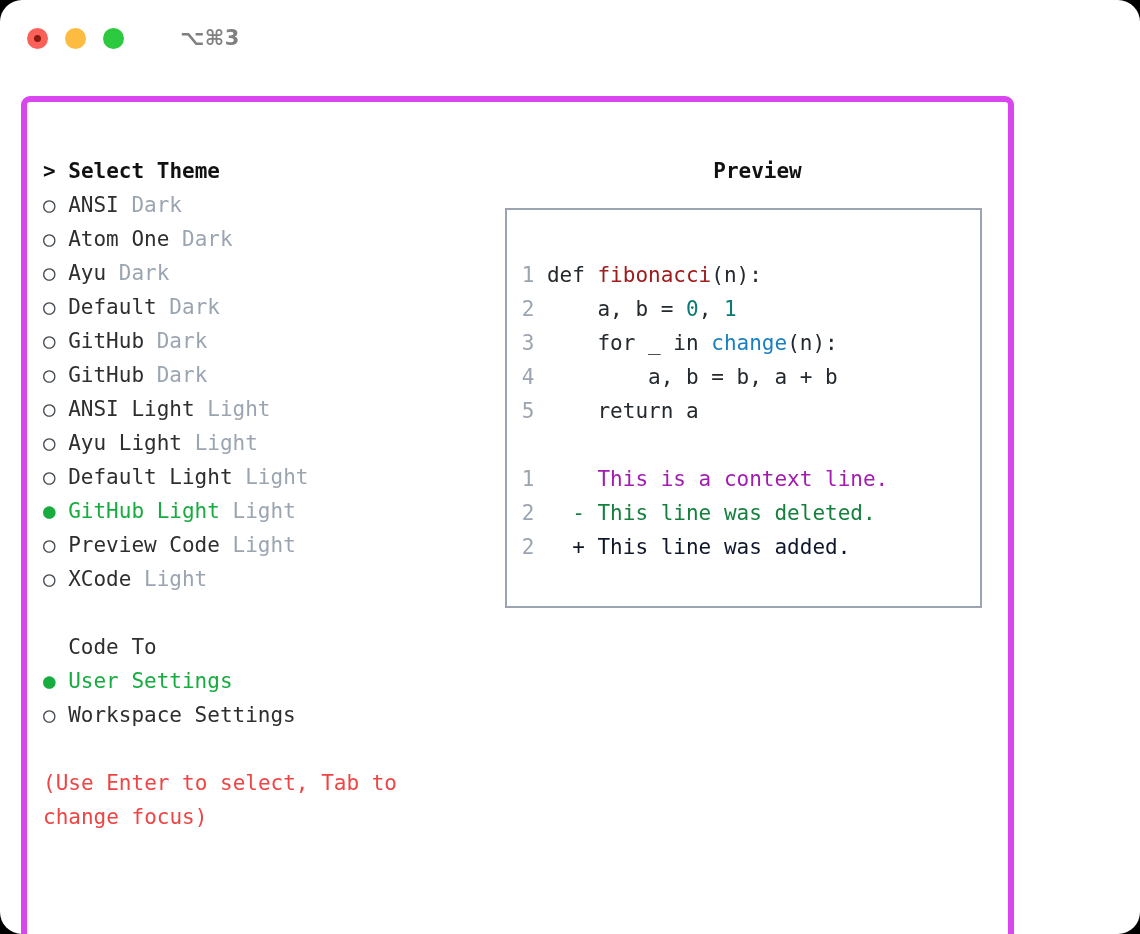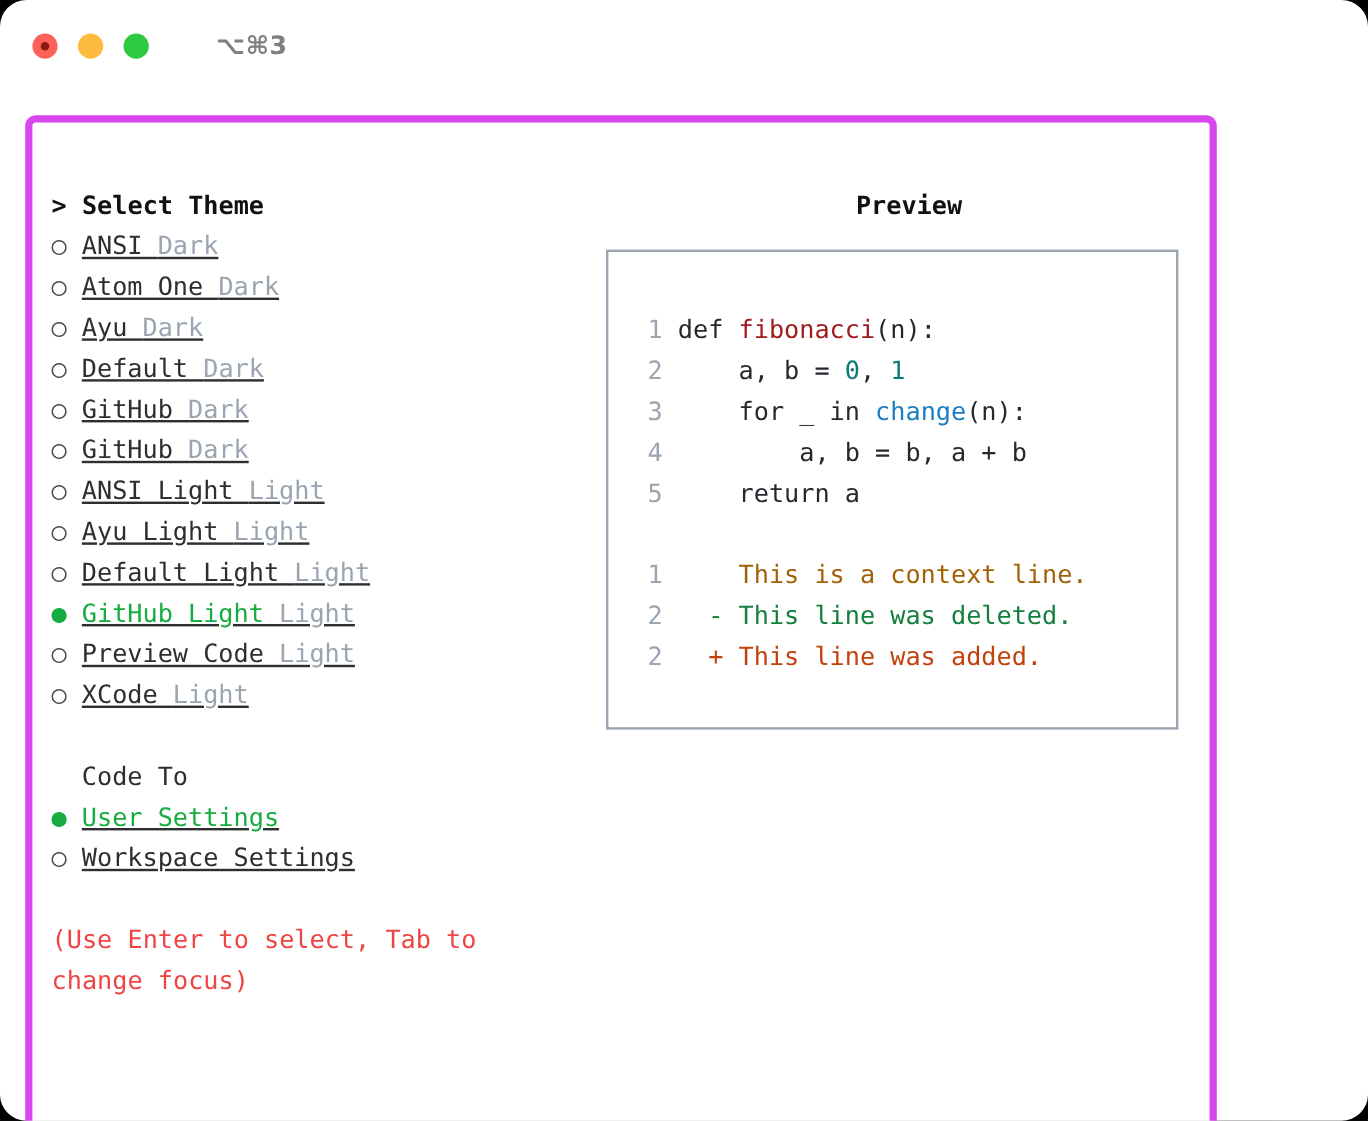--- a/index.html
+++ b/index.html
@@ -97,21 +97,20 @@
     line-height: 34px;
     white-space: pre;
   }
 
   .row {
     font-size: 21px;
     line-height: 34px;
     color: #2e2e2e;
     white-space: pre;
     display: block;
-    text-decoration: underline;
   }
 
   .marker { display: inline-block; width: 1.2em; }
   .marker.on  { color: #17ac3f; }
   .marker.off { color: #444b52; }
 
   .row.selected .label { color: #17ac3f; }
   .row .label { color: #2e2e2e; }
   .tag { color: #9aa5b1; }
 
@@ -154,39 +153,38 @@
     height: 400px;
     border: 2px solid #9aa5b1;
     background: #ffffff;
     padding: 48px 0 0 0;
   }
 
   .code-line {
     font-size: 21px;
     line-height: 34px;
     white-space: pre;
-    padding-left: 18px;
     color: #24292e;
   }
 
   .ln {
     display: inline-block;
     width: 1.3em;
     text-align: right;
     color: #9aa5b1;
     margin-right: 0.6em;
   }
 
   .tok-fn   { color: #a01b1b; }
   .tok-num  { color: #0b7a72; }
   .tok-call { color: #1a7fc1; }
 
-  .diff-ctx { color: #a16207; }
+  .diff-ctx { color: #a21caf; }
   .diff-del { color: #15803d; }
-  .diff-add { color: #c2410c; }
+  .diff-add { color: #0f172a; }
 
   .diff-gap { height: 34px; }
 </style>
 </head>
 <body>
 
 <div id="window">
 
   <div id="titlebar">
     <div class="lights">

